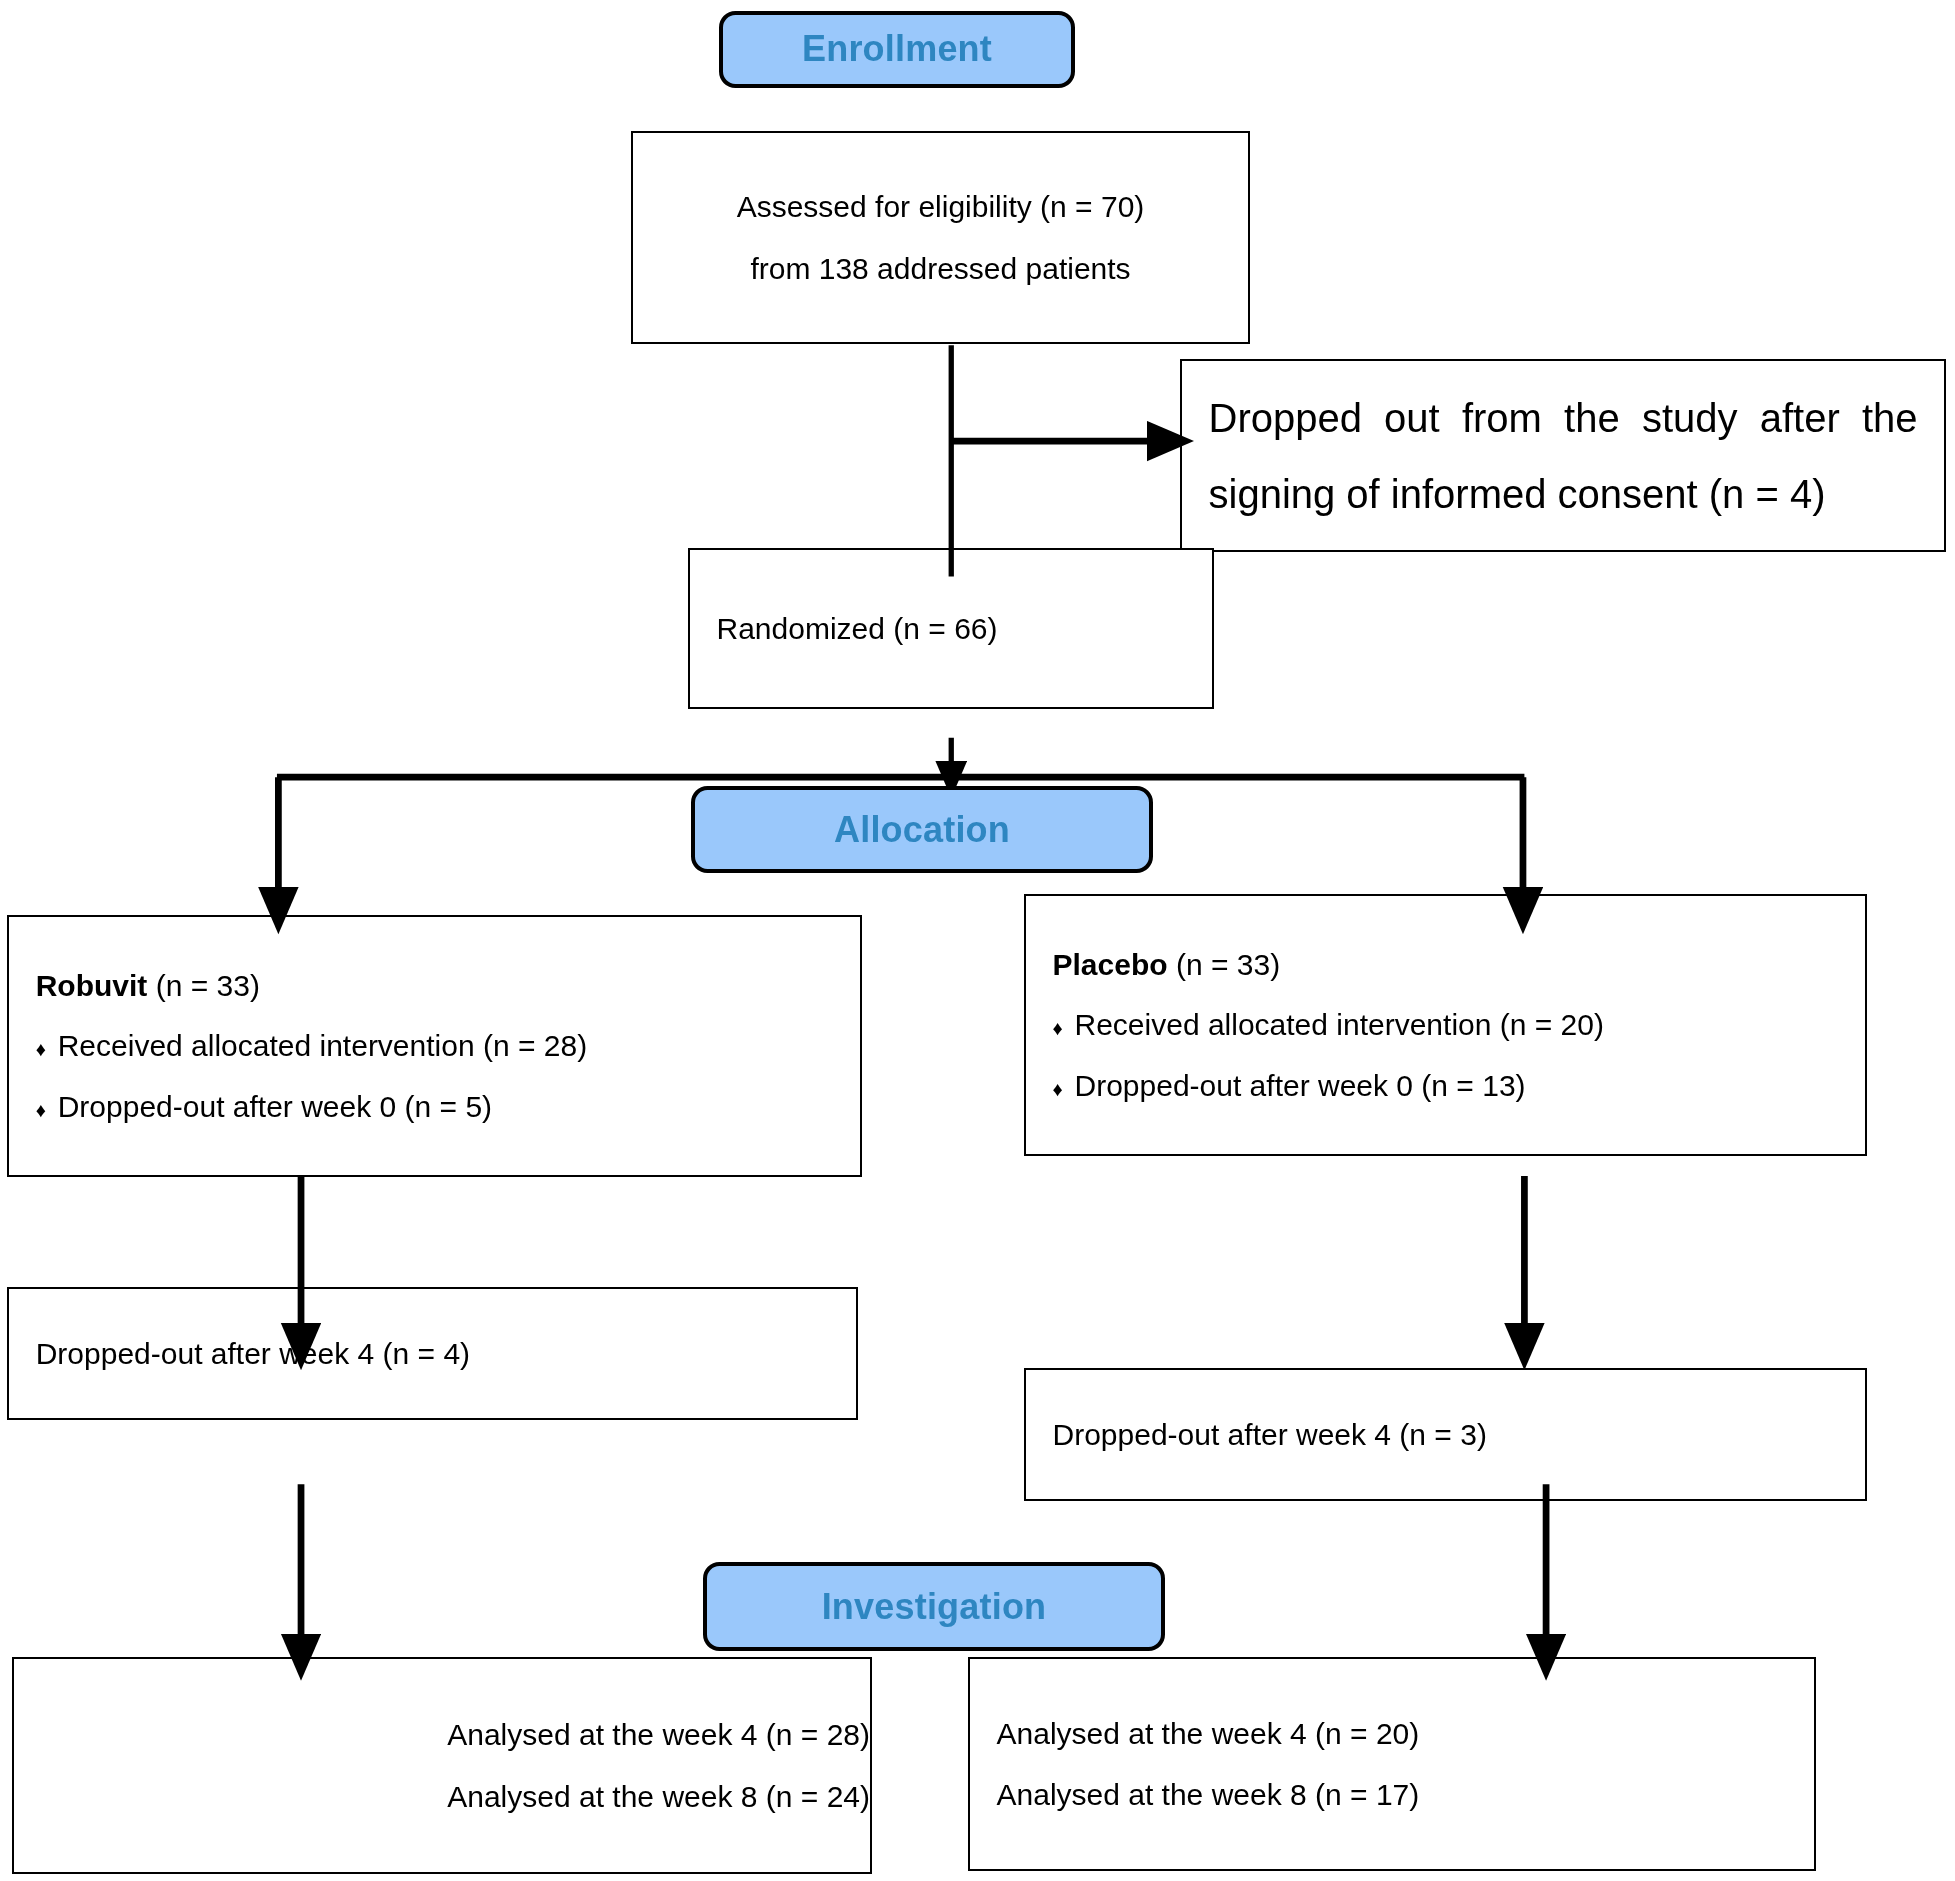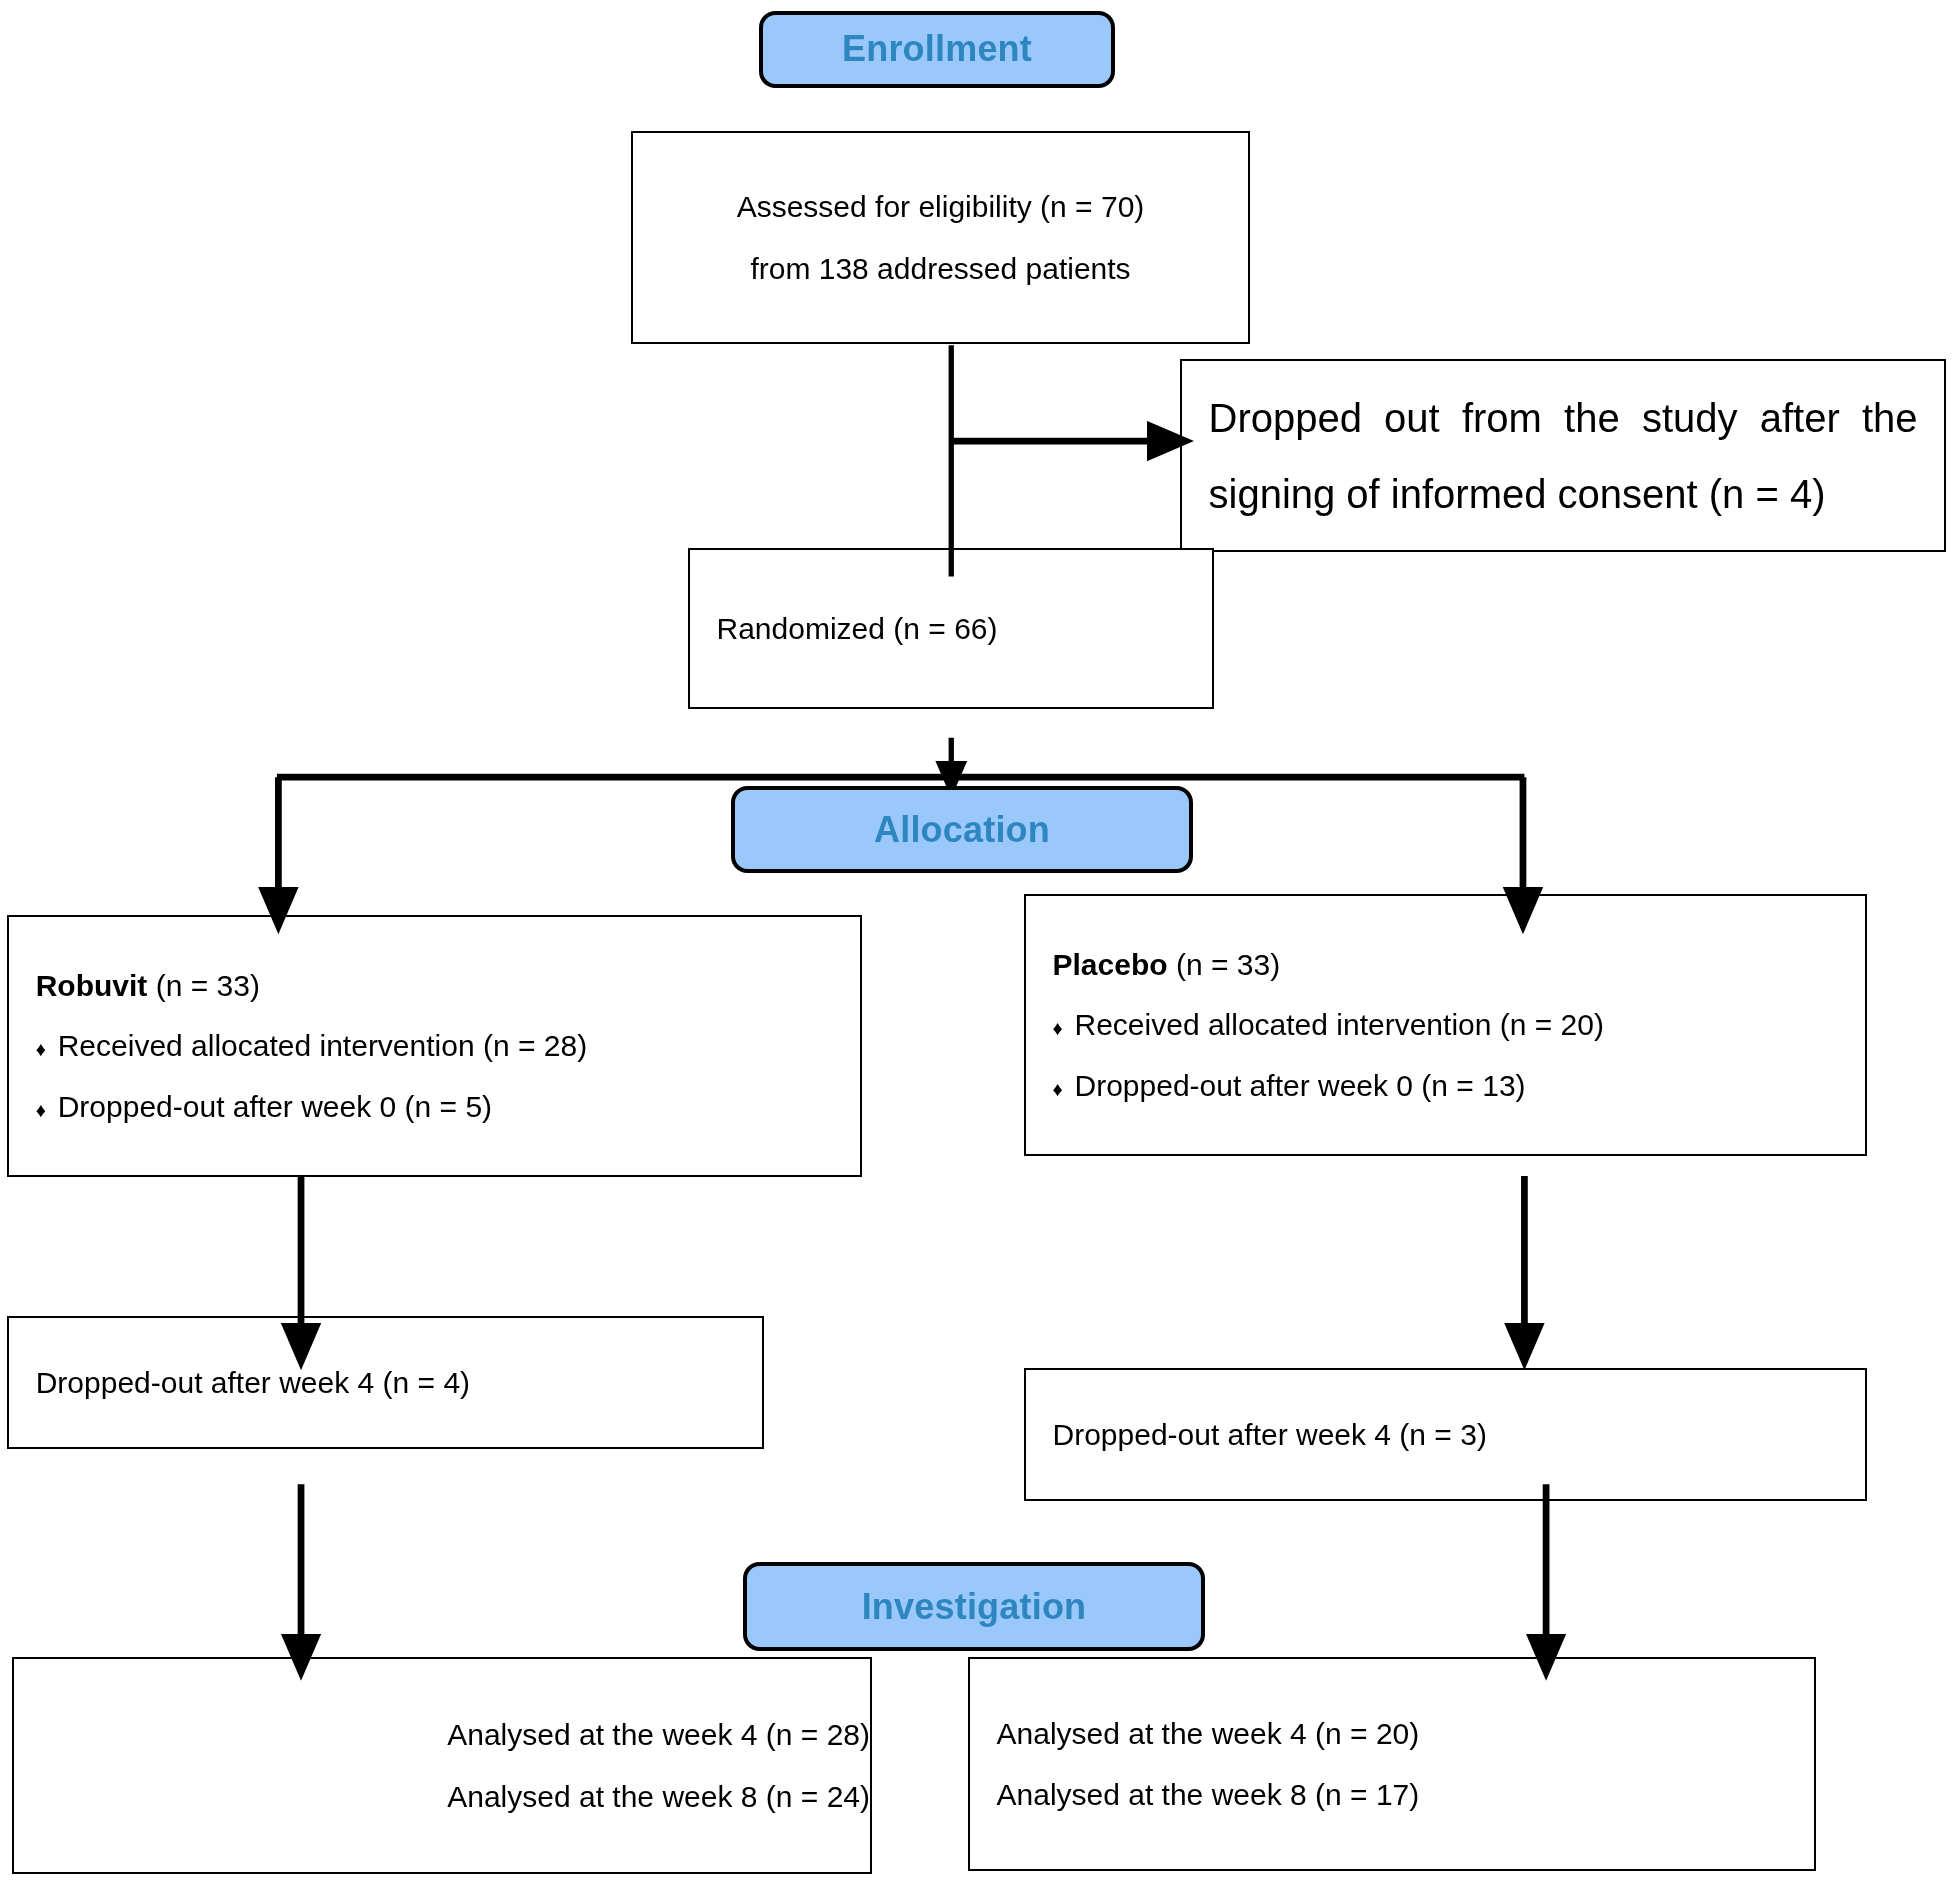--- a/index.html
+++ b/index.html
@@ -47,21 +47,20 @@
     border:4.3px solid #000000;
     border-radius:16.4px;
     display:flex;
     align-items:center;
     justify-content:center;
     color:#2e86c1;
     font-weight:bold;
     font-size:36px;
     letter-spacing:0.2px;
     z-index:5;
-    margin-left:40px;
   }
 
   .bullet-row{
     display:flex;
     align-items:baseline;
     font-size:30px;
     line-height:1.05;
     padding-left:26.5px;
   }
   .bullet-row .dia{
@@ -160,21 +159,21 @@
       <span>Received allocated intervention (n = 20)</span>
     </div>
     <div class="gap"></div>
     <div class="bullet-row">
       <span class="dia">♦</span>
       <span>Dropped-out after week 0 (n = 13)</span>
     </div>
   </div>
 
 
-  <div class="box pad-left" style="left:7.2px;top:1316px;width:757px;height:133px;">
+  <div class="box pad-left" style="left:7.2px;top:1287px;width:851px;height:133px;">
     <div class="line">Dropped-out after week 4 (n = 4)</div>
   </div>
 
   <div class="box pad-left" style="left:1024px;top:1368px;width:843px;height:133px;">
     <div class="line">Dropped-out after week 4 (n = 3)</div>
   </div>
 
   <div class="badge" style="left:703px;top:1562px;width:462px;height:89px;">Investigation</div>
 
   <div class="box pad-left" style="left:12px;top:1657px;width:860px;height:217px;align-items:flex-end;">

